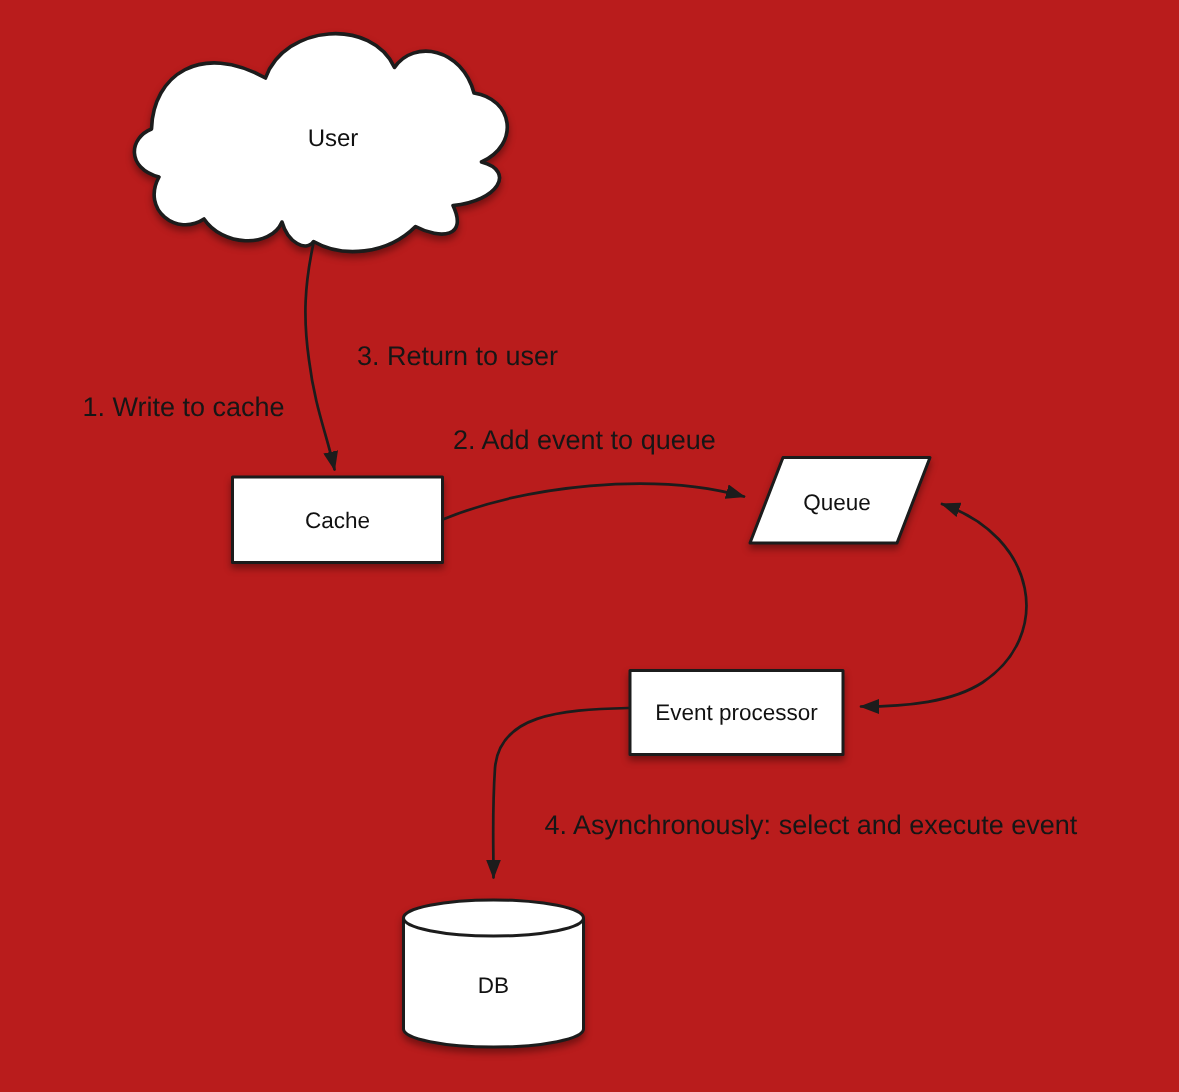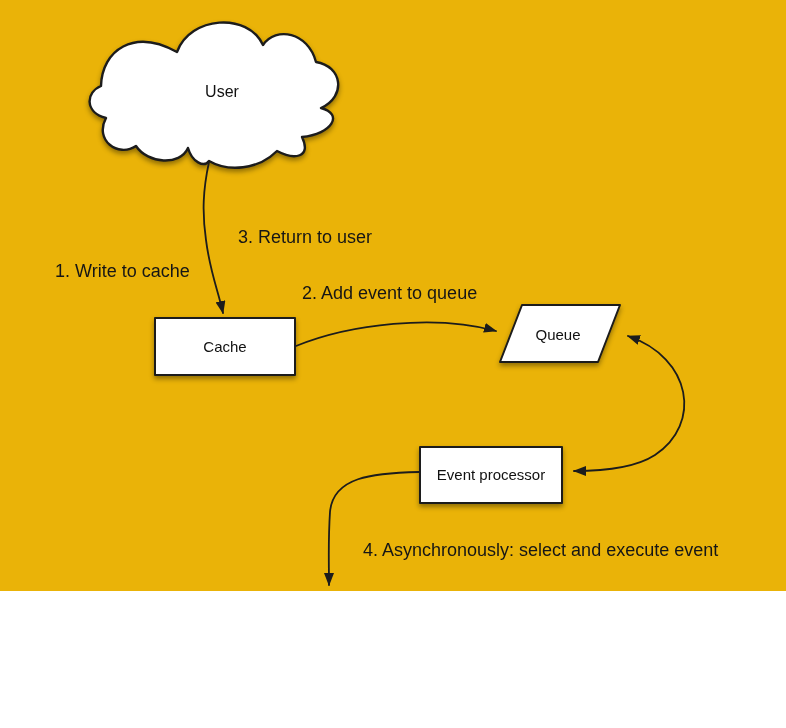--- a/index.html
+++ b/index.html
@@ -3,22 +3,22 @@
 <meta charset="utf-8">
 <style>
   html, body {
     margin: 0;
     padding: 0;
     background: #ffffff;
   }
   .canvas {
     position: relative;
     width: 786px;
-    height: 591px;
-    background: #eab308;
+    height: 728px;
+    background: #b91c1c;
     overflow: hidden;
   }
   svg {
     font-family: "Liberation Sans", sans-serif;
   }
   .shape {
     fill: #ffffff;
     stroke: #1c1c1c;
     stroke-width: 2;
     stroke-linejoin: round;

